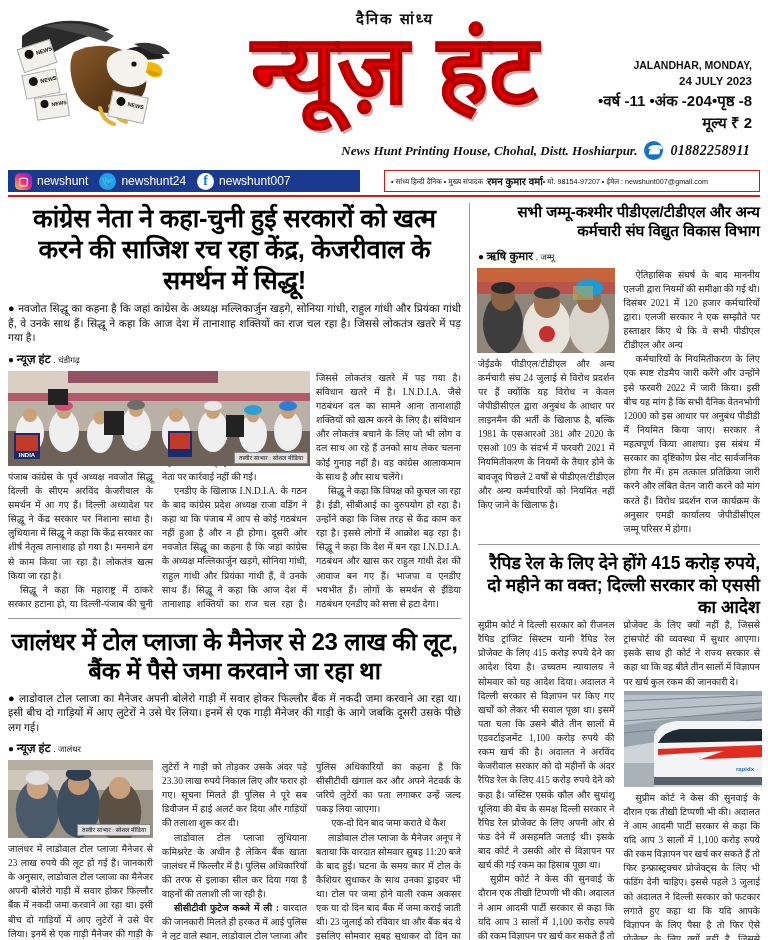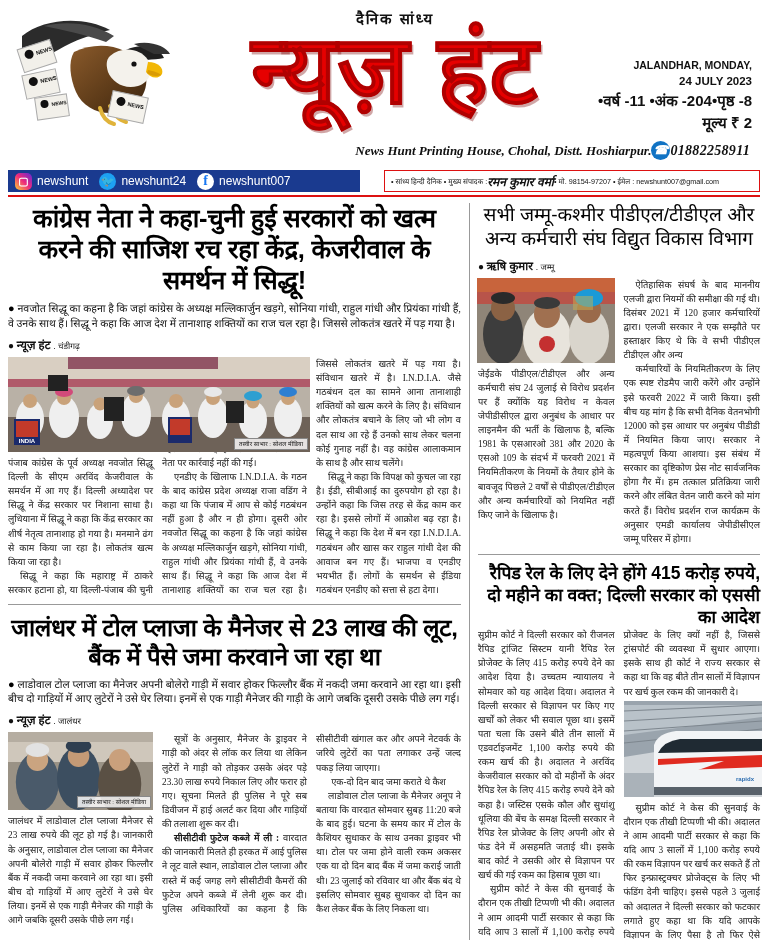--- a/index.html
+++ b/index.html
@@ -39,21 +39,21 @@
   }
   .date-block {
     position: absolute; right: 8px; top: 58px; text-align: right;
     font-family: "Liberation Sans", sans-serif;
     font-size: 10.5px; font-weight: bold; color: #111; line-height: 1.45;
   }
   .date-block .dline2 { font-size: 11.5px; }
   .date-block .dline3, .date-block .dline4 { font-size: 15px; font-weight: bold; }
   .imprint {
     position: absolute; right: 10px; bottom: 8px;
-    display: flex; align-items: center; 
+    display: flex; align-items: center; gap: 7px;
     font-family: "Liberation Serif", serif;
     font-style: italic; font-weight: bold; font-size: 13px; color: #111;
   }
   .phone-icon {
     width: 19px; height: 19px; border-radius: 50%;
     background: #1173c4; display:flex; align-items:center; justify-content:center;
     color:#fff; font-size: 12px;
   }
   .imprint .phone-num { font-size: 14px; letter-spacing: 0.3px; }
 
@@ -77,48 +77,48 @@
         align-items:center; justify-content:center; font-size: 11px; font-weight: bold;}
   .ic-ig { background: linear-gradient(45deg,#f9ce34,#ee2a7b,#6228d7); color:#fff; border-radius:5px;}
   .ic-tw { background: #1da1f2; color:#fff; border-radius:50%; }
   .ic-fb { background: #ffffff; color:#1877f2; border-radius:50%; font-family:"Liberation Serif",serif; font-size:14px;}
   .social-right {
     flex: 1; margin-left: 24px; border: 1.2px solid #d11; background:#fff;
     display:flex; align-items:center; padding: 0 6px;
     font-family: "Liberation Sans", sans-serif;
     font-size: 7.2px; color: #111; white-space: nowrap; overflow: hidden;
   }
-  .social-right b { font-size: 12px; font-style: italic; }
+  .social-right b { font-size: 10px; }
 
   .rule-red { height: 2px; background: #d11; margin-top: 3px; }
 
   
   .content { display: flex; gap: 0; margin-top: 6px; }
   .col-left { width: 462px; padding-right: 8px; border-right: 1px solid #999; }
   .col-right { width: 290px; padding-left: 8px; }
 
   
   .headline {
     font-family: "Liberation Sans", sans-serif;
     font-weight: bold; font-size: 25.5px; line-height: 1.22;
     text-align: center; color: #000; letter-spacing: -0.2px;
   }
   .headline-r {
     font-family: "Liberation Sans", sans-serif;
-    font-weight: normal; font-size: 19px; line-height: 1.25;
-    text-align: center; color: #000;
+    font-weight: bold; font-size: 15px; line-height: 1.25;
+    text-align: right; color: #000;
   }
   .headline-r2 {
     font-family: "Liberation Sans", sans-serif;
     font-weight: bold; font-size: 17.5px; line-height: 1.26;
     text-align: right; color: #000;
   }
   .standfirst {
     font-size: 10.6px; line-height: 1.35; text-align: justify; margin-top: 5px;
-    font-family: Liberation Serif, serif; color:#111;
+    font-family: Liberation Sans, sans-serif; color:#111;
   }
   .standfirst .bullet { color:#000; font-size: 11px; }
 
   .byline {
     font-size: 10px; font-family: "Liberation Sans", sans-serif; margin: 6px 0 5px;
   }
   .byline .bl-dot { font-weight: bold; }
   .byline .bl-name { font-weight: bold; font-size: 11.5px; margin-top: 20px; }
   .byline .bl-place { font-size: 8.5px; }
 
@@ -342,20 +342,21 @@
               <ellipse cx="72" cy="14" rx="13" ry="7" fill="#2e3e50"></ellipse>
               <ellipse cx="114" cy="52" rx="22" ry="30" fill="#5a5044"></ellipse>
               <ellipse cx="114" cy="28" rx="11" ry="11" fill="#c9a07c"></ellipse>
               <rect x="0" y="0" width="148" height="10" fill="#b5ada1"></rect>
             </svg>
             <div class="photo-cap">तस्वीर साभार : सोशल मीडिया</div>
           </div>
 
           <p class="body-txt first">जालंधर में लाडोवाल टोल प्लाजा मैनेजर से 23 लाख रुपये की लूट हो गई है। जानकारी के अनुसार, लाडोवाल टोल प्लाजा का मैनेजर अपनी बोलेरो गाड़ी में सवार होकर फिल्लौर बैंक में नकदी जमा करवाने आ रहा था। इसी बीच दो गाड़ियों में आए लुटेरों ने उसे घेर लिया। इनमें से एक गाड़ी मैनेजर की गाड़ी के आगे जबकि दूसरी उसके पीछे लग गई।</p>
           <p class="body-txt">सूत्रों के अनुसार, मैनेजर के ड्राइवर ने गाड़ी को अंदर से लॉक कर लिया था लेकिन लुटेरों ने गाड़ी को तोड़कर उसके अंदर पड़े 23.30 लाख रुपये निकाल लिए और फरार हो गए। सूचना मिलते ही पुलिस ने पूरे सब डिवीजन में हाई अलर्ट कर दिया और गाड़ियों की तलाशा शुरू कर दी।</p>
+          <p class="body-txt">लाडोवाल टोल प्लाजा लुधियाना कमिश्नरेट के अधीन है लेकिन बैंक खाता जालंधर में फिल्लौर में है। पुलिस अधिकारियों की तरफ से इलाका सील कर दिया गया है वाहनों की तलाशी ली जा रही है।</p>
           <p class="body-txt"><b>सीसीटीवी फुटेज कब्जे में ली :</b> <span>वारदात की जानकारी मिलते ही हरकत में आई पुलिस ने लूट वाले स्थान, लाडोवाल टोल प्लाजा और रास्ते में कई जगह लगे सीसीटीवी कैमरों की फुटेज अपने कब्जे में लेनी शुरू कर दी। पुलिस अधिकारियों का कहना है कि सीसीटीवी खंगाल कर और अपने नेटवर्क के जरिये लुटेरों का पता लगाकर उन्हें जल्द पकड़ लिया जाएगा।</span></p>
           <p class="body-txt" style="text-align:center;text-indent:0;">एक-दो दिन बाद जमा कराते थे कैश</p>
           <p class="body-txt">लाडोवाल टोल प्लाजा के मैनेजर अनूप ने बताया कि वारदात सोमवार सुबह 11:20 बजे के बाद हुई। घटना के समय कार में टोल के कैशियर सुधाकर के साथ उनका ड्राइवर भी था। टोल पर जमा होने वाली रकम अकसर एक या दो दिन बाद बैंक में जमा कराई जाती थी। 23 जुलाई को रविवार था और बैंक बंद थे इसलिए सोमवार सुबह सुधाकर दो दिन का कैश लेकर बैंक के लिए निकला था।</p>
         </div>
       </div>
     </div>
 
     <div class="col-right">
 
       <div>

